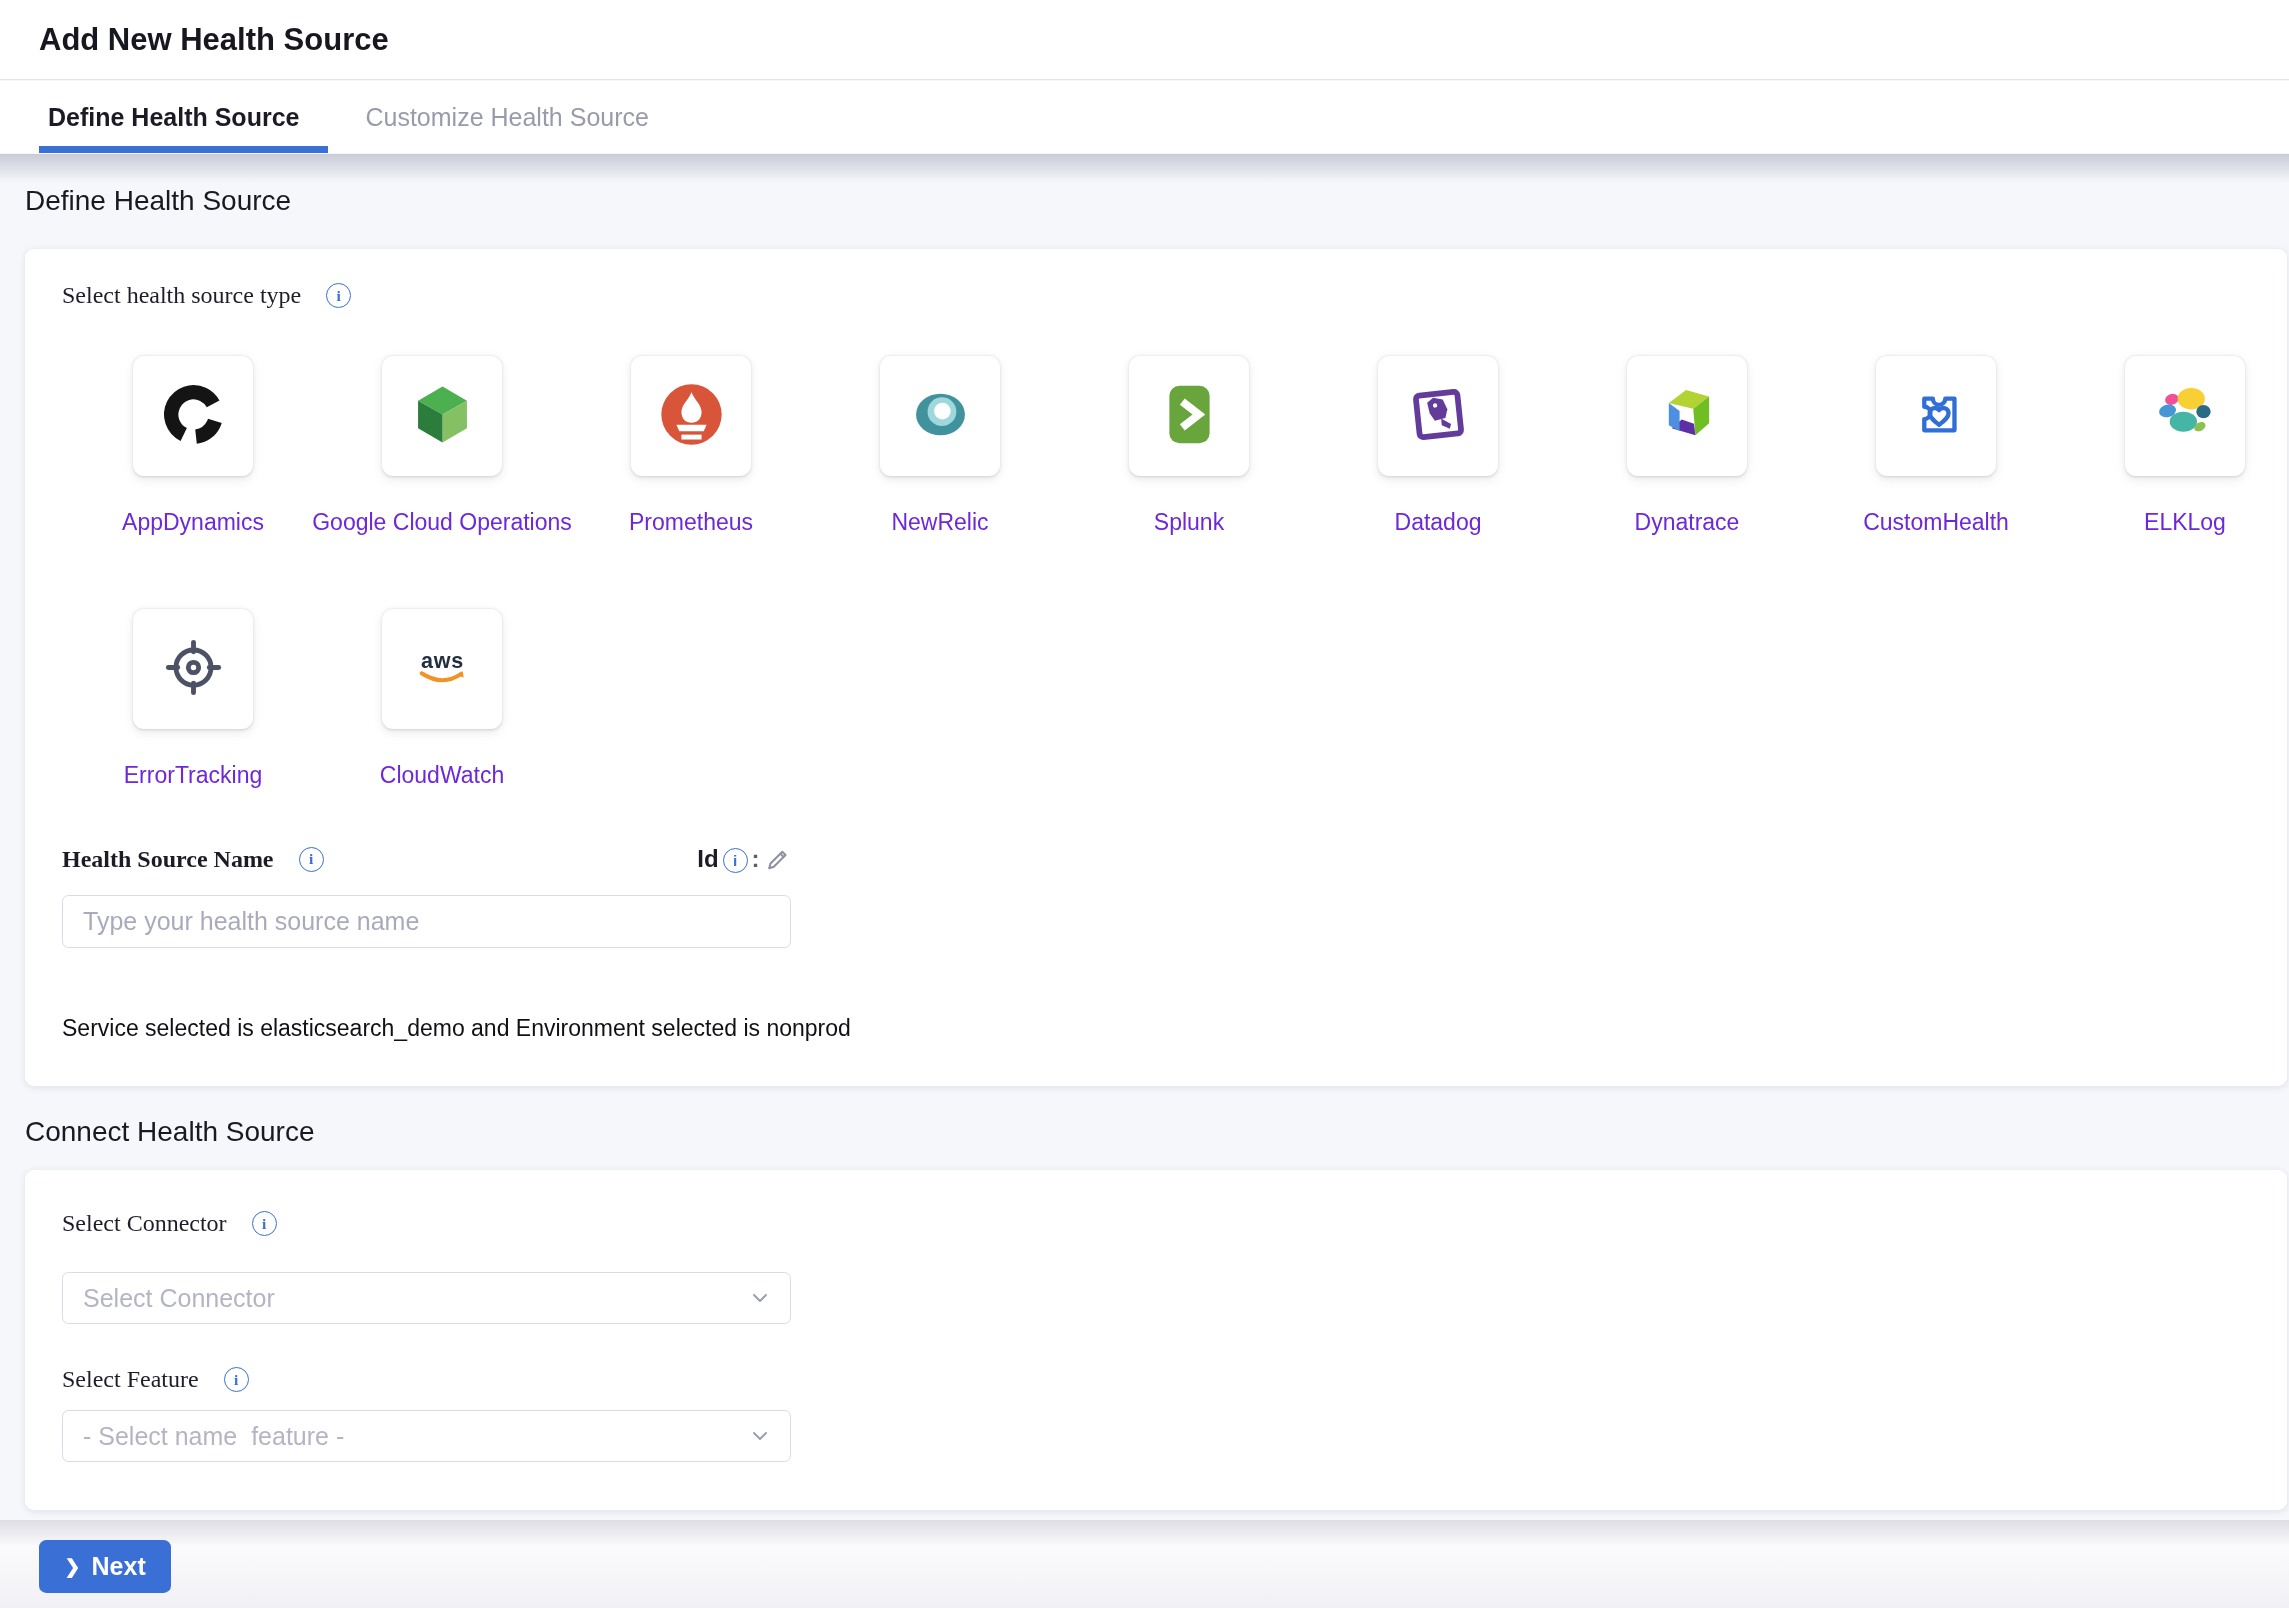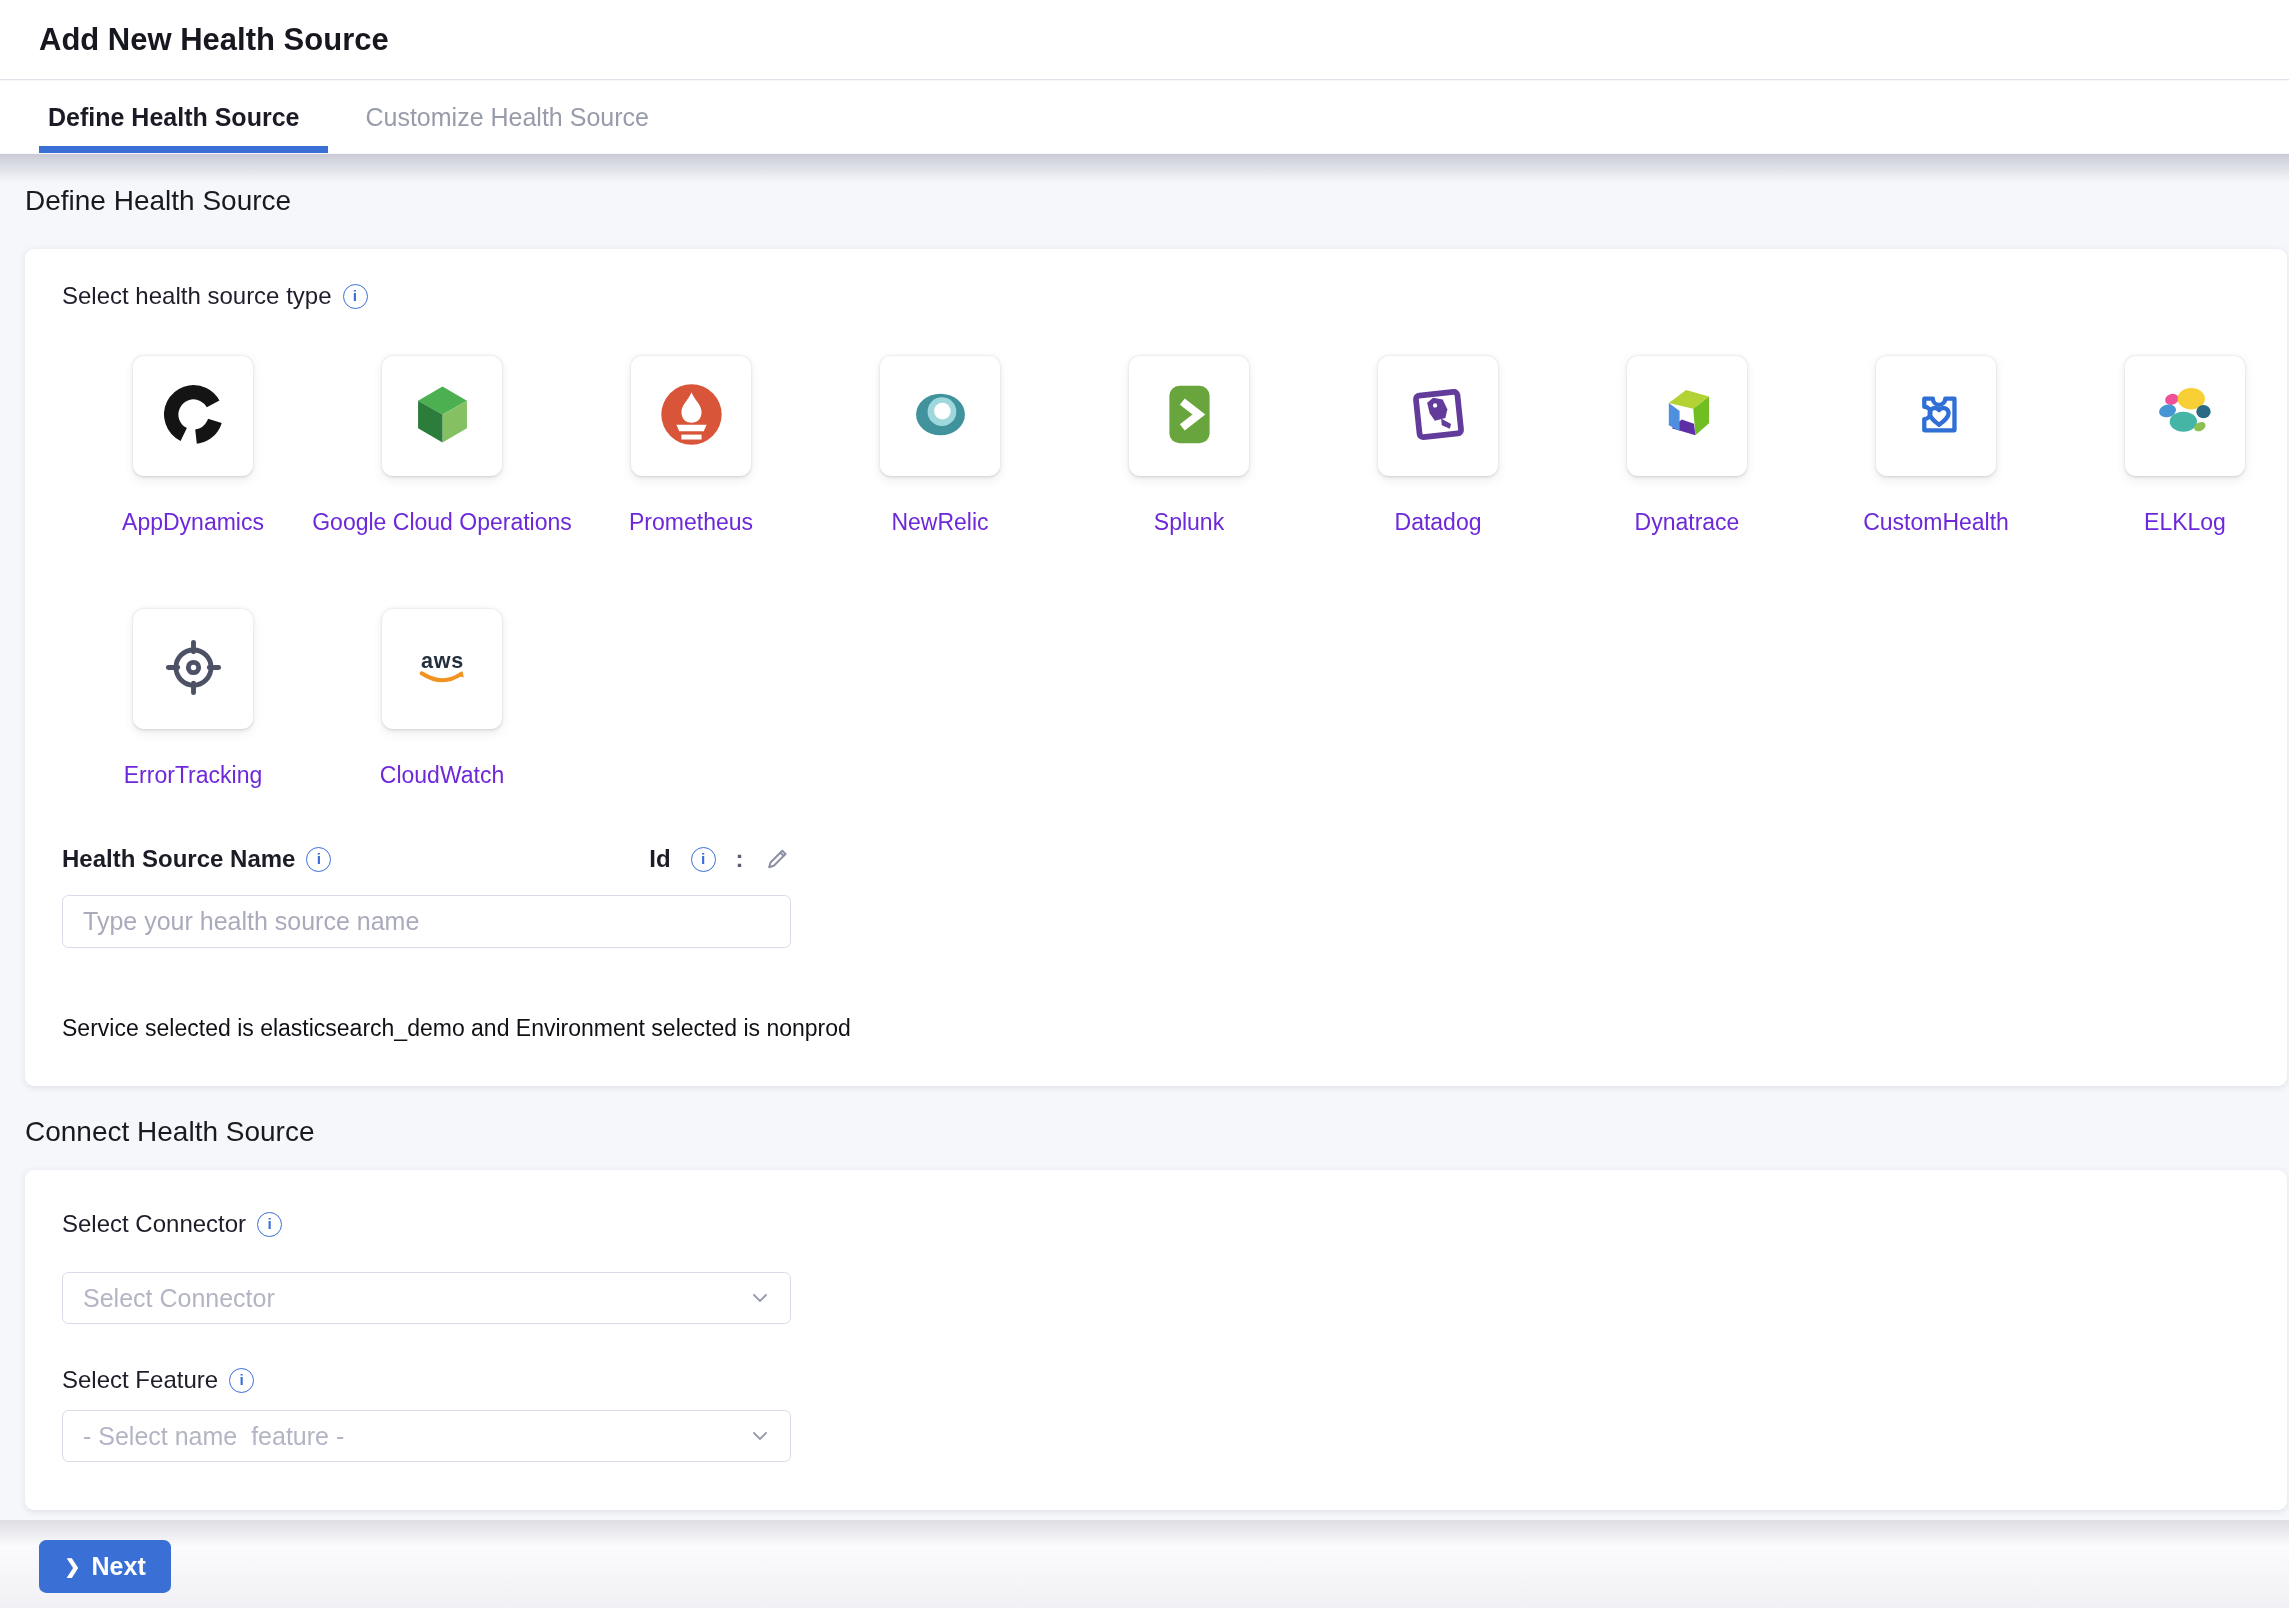--- a/index.html
+++ b/index.html
@@ -24,42 +24,42 @@
 
   .section-heading { position:absolute; left:25px; font-size:28px; font-weight:500; color:#191922; }
   #heading-define { top:185px; }
   #heading-connect { top:1116px; }
 
   .card { position:absolute; left:25px; width:2262px; background:#fff; border-radius:9.1px;
     box-shadow:0 1.8px 7.3px rgba(40,45,80,0.10); }
   #card-define { top:249px; height:837px; }
   #card-connect { top:1170px; height:340px; }
 
-  .field-label-row { display:flex; align-items:center; gap:11px; }
+  .field-label-row { display:flex; align-items:center; gap:25px;font-family:Liberation Serif, serif; }
   .field-label { font-size:24px; color:#1d1e2a; font-weight:500; }
   .field-label.bold { font-weight:700; color:#1b1c26; }
   .info-icon { width:25px; height:25px; border:1.8px solid #3a6fd6; border-radius:50%; color:#3a6fd6;
     font-size:15.5px; font-weight:700; display:inline-flex; align-items:center; justify-content:center;
     flex:0 0 auto; cursor:pointer; }
 
   #select-type-row { position:absolute; left:37px; top:33px; }
 
   .tiles-row { position:absolute; left:108px; display:flex; gap:129px; }
   #tiles-row-1 { top:107px; }
   #tiles-row-2 { top:360px; }
   .hs-item { width:120px; display:flex; flex-direction:column; align-items:center; cursor:pointer; }
   .tile { width:120px; height:120px; background:#fff; border-radius:11px;
     box-shadow:0 0.9px 2.7px rgba(96,97,112,0.22), 0 3.7px 9.1px rgba(96,97,112,0.12);
     display:flex; align-items:center; justify-content:center; }
   .tile svg { width:69px; height:69px; }
   .hs-label { margin-top:33px; font-size:23px; color:#6d28d9; white-space:nowrap;text-align:right; }
 
   #name-row { position:absolute; left:37px; top:596px; width:729px; display:flex;
     align-items:center; justify-content:space-between; }
-  #id-group { display:flex; align-items:center; gap:20px; }
+  #id-group { display:flex; align-items:flex-end; gap:4px; }
   #id-colon { font-size:24px; color:#5b5e70; font-weight:700; }
   .pencil-icon { width:27.4px; height:27.4px; cursor:pointer; }
 
   #name-input { position:absolute; left:37px; top:646px; width:729px; height:53px;
     border:1.4px solid #d9dbe8; border-radius:6.4px; background:#fff; padding:6px 20px;
     font-size:25px; color:#22222c; font-family:"Liberation Sans", sans-serif; outline:none; }
   #name-input::placeholder { color:#a9abbc; }
 
   #service-note { position:absolute; left:37px; top:766px; font-size:23px; color:#101016; }
 

